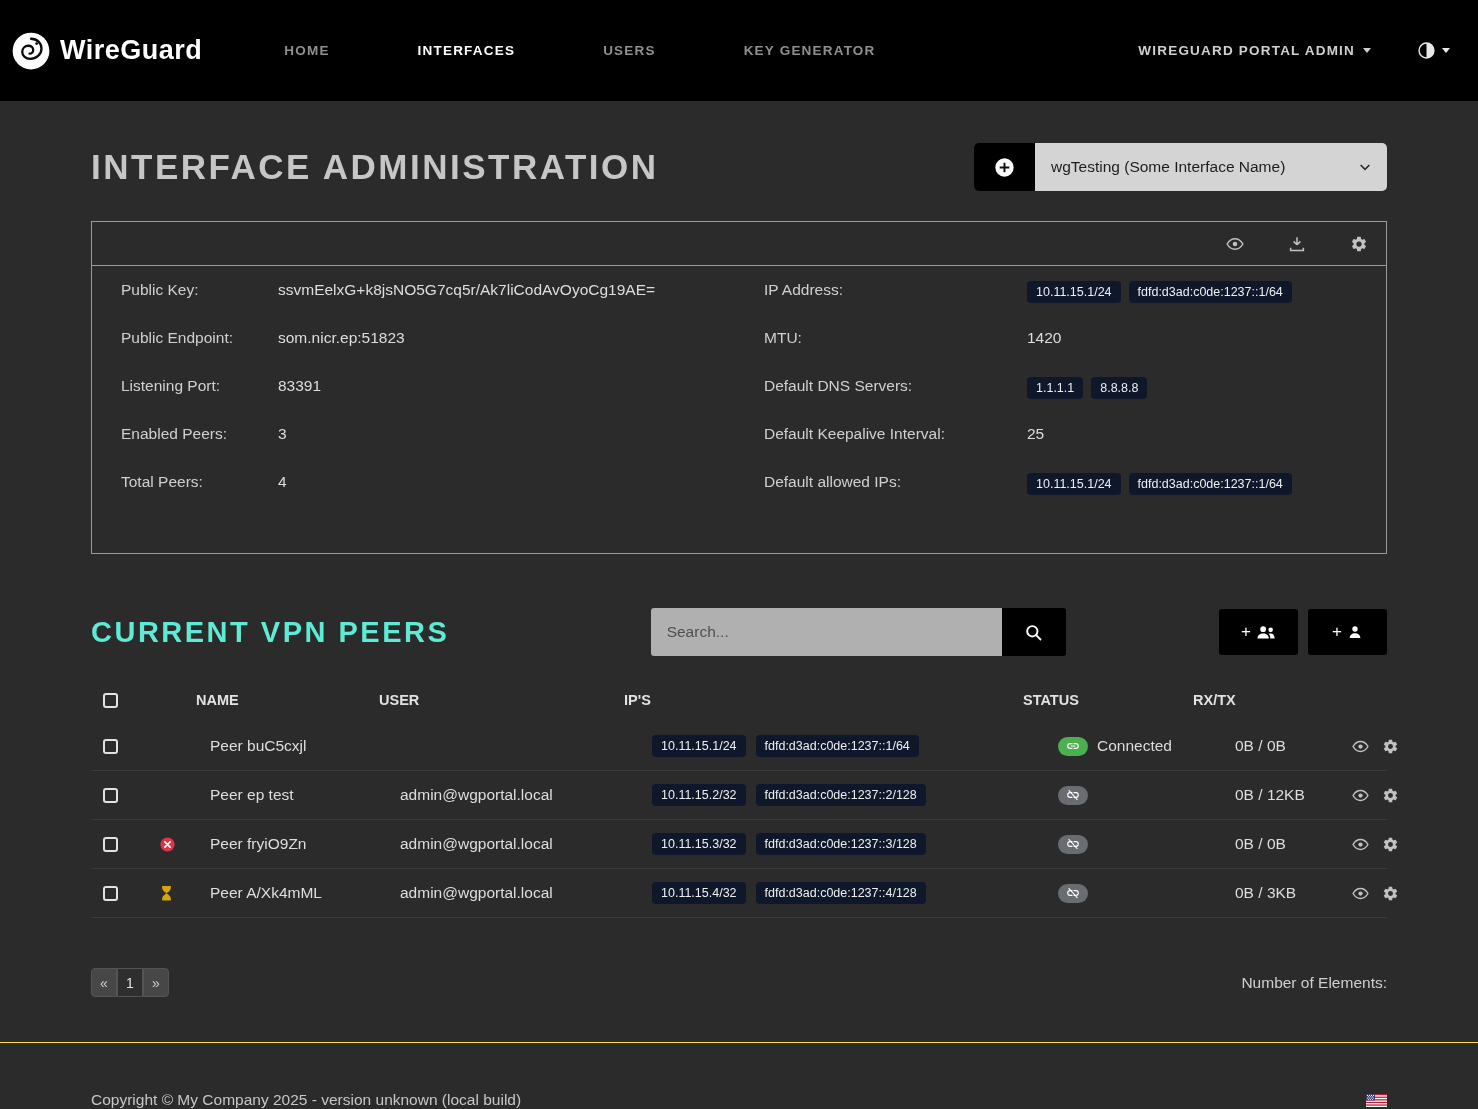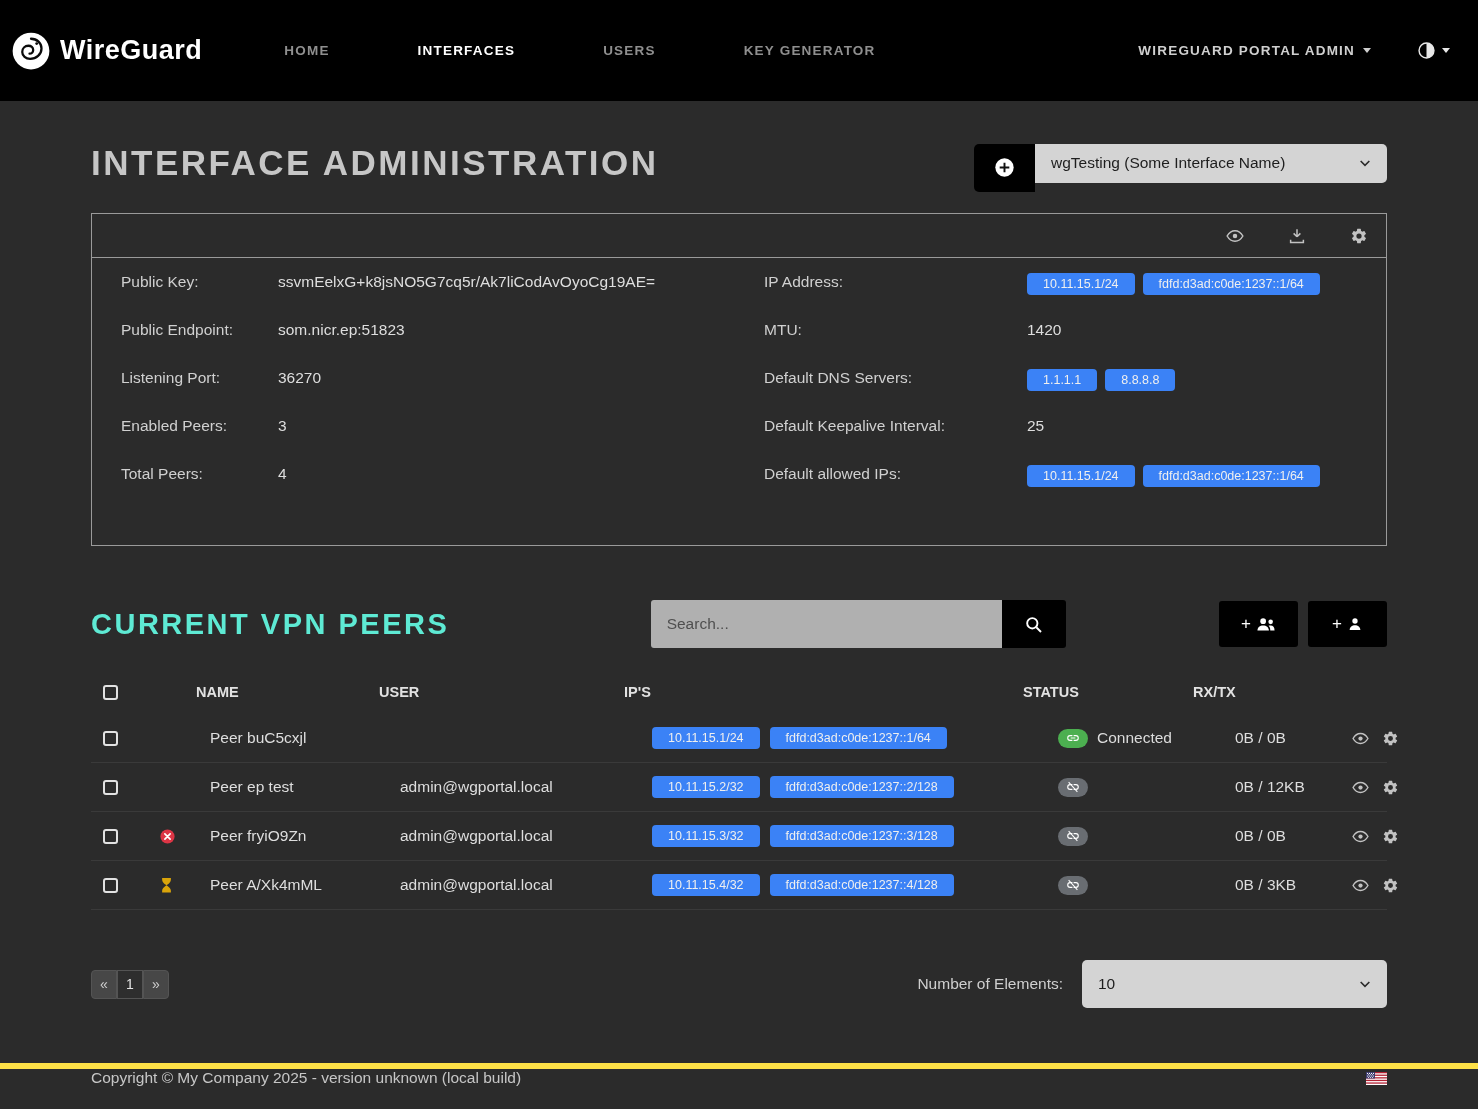--- a/index.html
+++ b/index.html
@@ -23,39 +23,39 @@
   .user-menu { display:flex; align-items:center; gap:8px; color:#cfcfcf; font-size:13.5px; letter-spacing:1.2px; font-weight:600; cursor:pointer; }
   .caret { width:0; height:0; border-left:4.5px solid transparent; border-right:4.5px solid transparent; border-top:5px solid currentColor; display:inline-block; }
   .theme-toggle { display:flex; align-items:center; gap:6px; color:#e8e8e8; cursor:pointer; }
 
   
   .container { width:1296px; margin:0 auto; }
   .title-row { margin-top:42px; display:flex; justify-content:space-between; align-items:center; }
   h1 { font-size:35px; font-weight:600; letter-spacing:2.5px; color:#c6c6c6; }
   h2 { font-size:29px; font-weight:600; letter-spacing:2.5px; color:#5eead4; }
 
-  .iface-picker { display:flex; height:39px; }
+  .iface-picker { display:flex; height:48px; }
   .add-iface-btn { width:61px; height:48px; background:#000; border:none; border-radius:5px 0 0 5px; display:flex; align-items:center; justify-content:center; cursor:pointer; }
   .select { background:#d4d4d4; color:#1e1e1e; display:flex; align-items:center; justify-content:space-between; padding:0 14px 0 16px; font-size:15.5px; cursor:pointer; border-radius:0 5px 5px 0; }
   .iface-picker .select { width:352px; }
 
   
   .card { margin-top:30px; border:1px solid #9a9a9a; }
   .card-header { height:44px; display:flex; align-items:center; padding:0 18px; border-bottom:1px solid #9a9a9a; font-size:15.5px; color:#dcdcdc; }
   .card-actions { margin-left:auto; display:flex; gap:44px; color:#c6c6c6; }
   .icon-btn { display:inline-flex; align-items:center; cursor:pointer; color:#c2c2c2; }
   .card-body { display:flex; padding:15px 0 32px; }
   .col-left { width:672px; padding-left:29px; }
   .col-right { flex:1; }
   .kv { height:48px; display:flex; align-items:flex-start; font-size:15.5px; }
   .kv-label { color:#d0d0d0; }
   .col-left .kv-label { width:157px; flex:none; }
   .col-right .kv-label { width:263px; flex:none; }
   .kv-value { color:#dedede; display:flex; align-items:center; gap:8px; }
-  .badge { background:#3b82f6; color:#efefef; font-size:12.5px; padding:4px 16px; border-radius:4px; white-space:nowrap; }
+  .badge { background:#0f172a; color:#efefef; font-size:12.5px; padding:4px 9px; border-radius:4px; white-space:nowrap; }
 
   
   .peers-head { margin-top:54px; display:flex; align-items:center; justify-content:space-between; }
   .search-group { display:flex; height:48px;margin-left:48px; }
   .search-input { width:351px; height:48px; background:#b0b0b0; border:none; outline:none; padding:0 16px; font-size:15.5px; color:#2a2a2a; font-family:"Liberation Sans",sans-serif; border-radius:3px 0 0 3px; }
   .search-input::placeholder { color:#4f4f4f; }
   .search-btn { width:64px; height:48px; background:#000; border:none; display:flex; align-items:center; justify-content:center; cursor:pointer; border-radius:0 3px 3px 0; }
   .add-btns { display:flex; gap:10px; }
   .add-btn { width:79px; height:46px; background:#000; border:none; color:#fff; display:flex; align-items:center; justify-content:center; gap:5px; font-size:17px; cursor:pointer; border-radius:3px; }
 
@@ -79,21 +79,21 @@
   .bottom-row { margin-top:50px; display:flex; align-items:center; }
   .pagination { display:flex; }
   .page-btn { min-width:26px; height:29px; display:flex; align-items:center; justify-content:center; background:#474747; border:1px solid #545454; color:#cfcfcf; font-size:14px; cursor:pointer; padding:0 6px; }
   .page-btn:first-child { border-radius:4px 0 0 4px; }
   .page-btn:last-child { border-radius:0 4px 4px 0; }
   .page-btn.current { background:#2e2e2e; color:#e4e4e4; }
   .elements { margin-left:auto; display:flex; align-items:center; gap:19px; font-size:15.5px; color:#cfcfcf; }
   .elements .select { width:305px; height:48px; border-radius:5px; }
 
   
-  footer { margin-top:auto; border-top:6px solid #fde047; height:46px; display:flex; align-items:flex-start; flex:none; }
+  footer { margin-top:auto; border-top:1px solid #fde047; height:67px; display:flex; align-items:flex-end; flex:none; }
   .footer-inner { display:flex; align-items:center; justify-content:space-between; font-size:15.5px; color:#c6c6c6; }
   .flag { display:inline-flex; cursor:pointer; }
 </style>
 </head>
 <body>
 
 <header class="navbar">
   <div class="brand">
     <span style="display:inline-flex;">
       <svg width="42" height="42" viewBox="0 0 48 48">
@@ -178,21 +178,21 @@
         <div class="kv">
             <span class="kv-label">Public Key:</span>
             <span class="kv-value">ssvmEelxG+k8jsNO5G7cq5r/Ak7liCodAvOyoCg19AE=</span>
           </div>
         <div class="kv">
             <span class="kv-label">Public Endpoint:</span>
             <span class="kv-value">som.nicr.ep:51823</span>
           </div>
         <div class="kv">
             <span class="kv-label">Listening Port:</span>
-            <span class="kv-value">36270</span>
+            <span class="kv-value">83391</span>
           </div>
         <div class="kv">
             <span class="kv-label">Enabled Peers:</span>
             <span class="kv-value">3</span>
           </div>
         <div class="kv">
             <span class="kv-label">Total Peers:</span>
             <span class="kv-value">4</span>
           </div>
       </div>
@@ -433,28 +433,20 @@
   </div>
 
   <div class="bottom-row">
     <div class="pagination">
       <span class="page-btn">«</span>
       <span class="page-btn current">1</span>
       <span class="page-btn">»</span>
     </div>
     <div class="elements">
       <span>Number of Elements:</span>
-      <div class="select">
-        <span>10</span>
-        <span style="display:inline-flex;">
-          <svg width="16" height="16" viewBox="0 0 24 24" fill="none" stroke="#2b2b2b" stroke-width="2.4">
-              <path d="M5.5 9l6.5 6.5L18.5 9"></path>
-            </svg>
-        </span>
-      </div>
     </div>
   </div>
 
 </main>
 
 <footer>
   <div class="container footer-inner">
     <span>Copyright © My Company 2025 - version unknown (local build)</span>
     <span class="flag">
       <svg width="21" height="13" viewBox="0 0 21 13">

